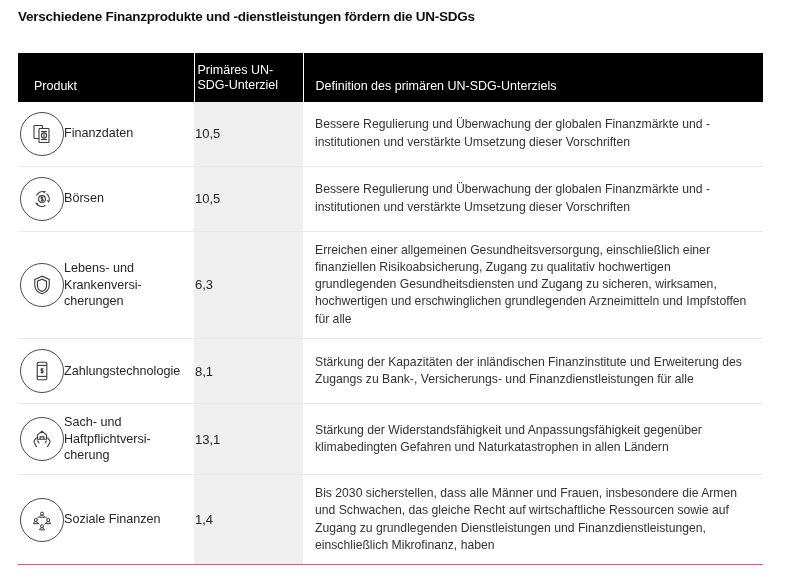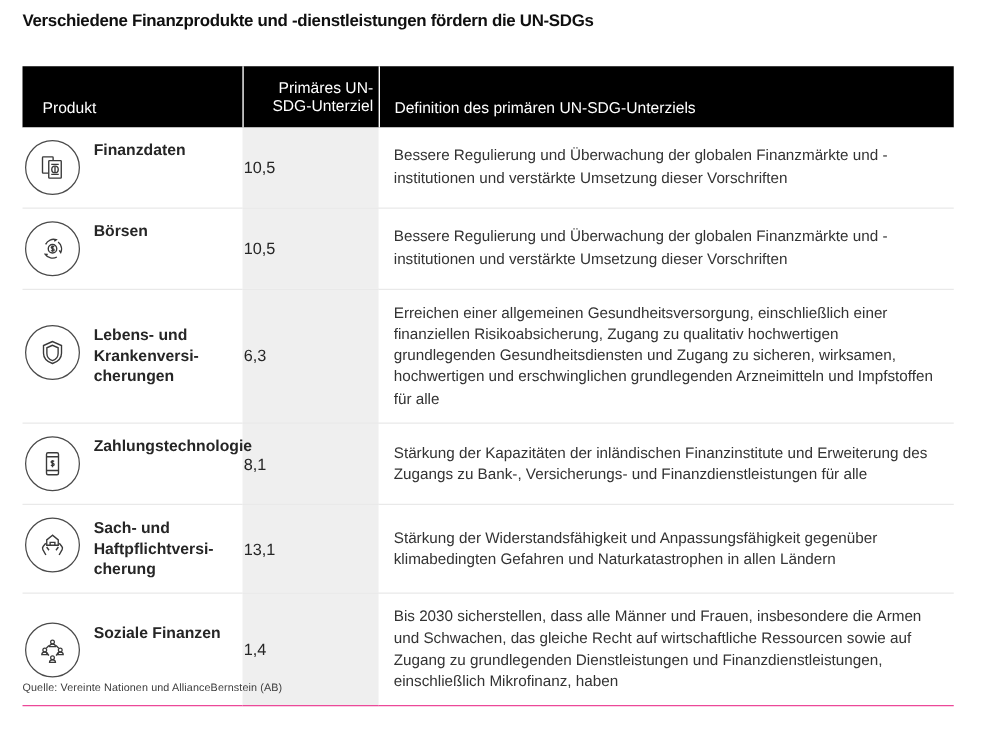--- a/index.html
+++ b/index.html
@@ -54,23 +54,23 @@
     padding: 10px 0 9px 0;
     height: 38px;
     box-sizing: border-box;
   }
   th.th-product {
     text-align: left;
     padding-left: 16px;
     border-right: 1px solid #ffffff;
   }
   th.th-target {
-    text-align: right;
+    text-align: left;
     line-height: 1.18;
-    padding-left: 18px;
+    padding-left: 3px;
     padding-right: 4px;
     border-right: 1px solid #ffffff;
   }
   th.th-def {
     text-align: left;
     padding-left: 12px;
     margin-top: 11px;
   }
 
   tbody tr td {
@@ -92,23 +92,21 @@
   tbody tr:last-child td.td-target { background: #efefef; }
   td.td-def {
     padding: 10px 8px 10px 12px;
     font-size: 12.2px;
     line-height: 1.42;
     color: #333333;
   }
 
   .product-cell {
     display: flex;
-    align-items: flex-start;
-    gap: 11px;
-    font-weight: bold;
+    align-items: center;
   }
   .icon-circle {
     flex: 0 0 auto;
     width: 42px;
     height: 42px;
     border: 1px solid #4a4a4a;
     border-radius: 50%;
     display: flex;
     align-items: center;
     justify-content: center;
@@ -266,15 +264,14 @@
             </div>
           </td>
           <td class="td-target">1,4</td>
           <td class="td-def">Bis 2030 sicherstellen, dass alle Männer und Frauen, insbesondere die Armen und Schwachen, das gleiche Recht auf wirtschaftliche Ressourcen sowie auf Zugang zu grundlegenden Dienstleistungen und Finanzdienstleistungen, einschließlich Mikrofinanz, haben</td>
         </tr>
 
       </tbody>
     </table>
   </div>
 
-  <div class="source-note">Quelle: Vereinte Nationen und AllianceBernstein (AB)</div>
 
 </div>
 
 </body></html>

